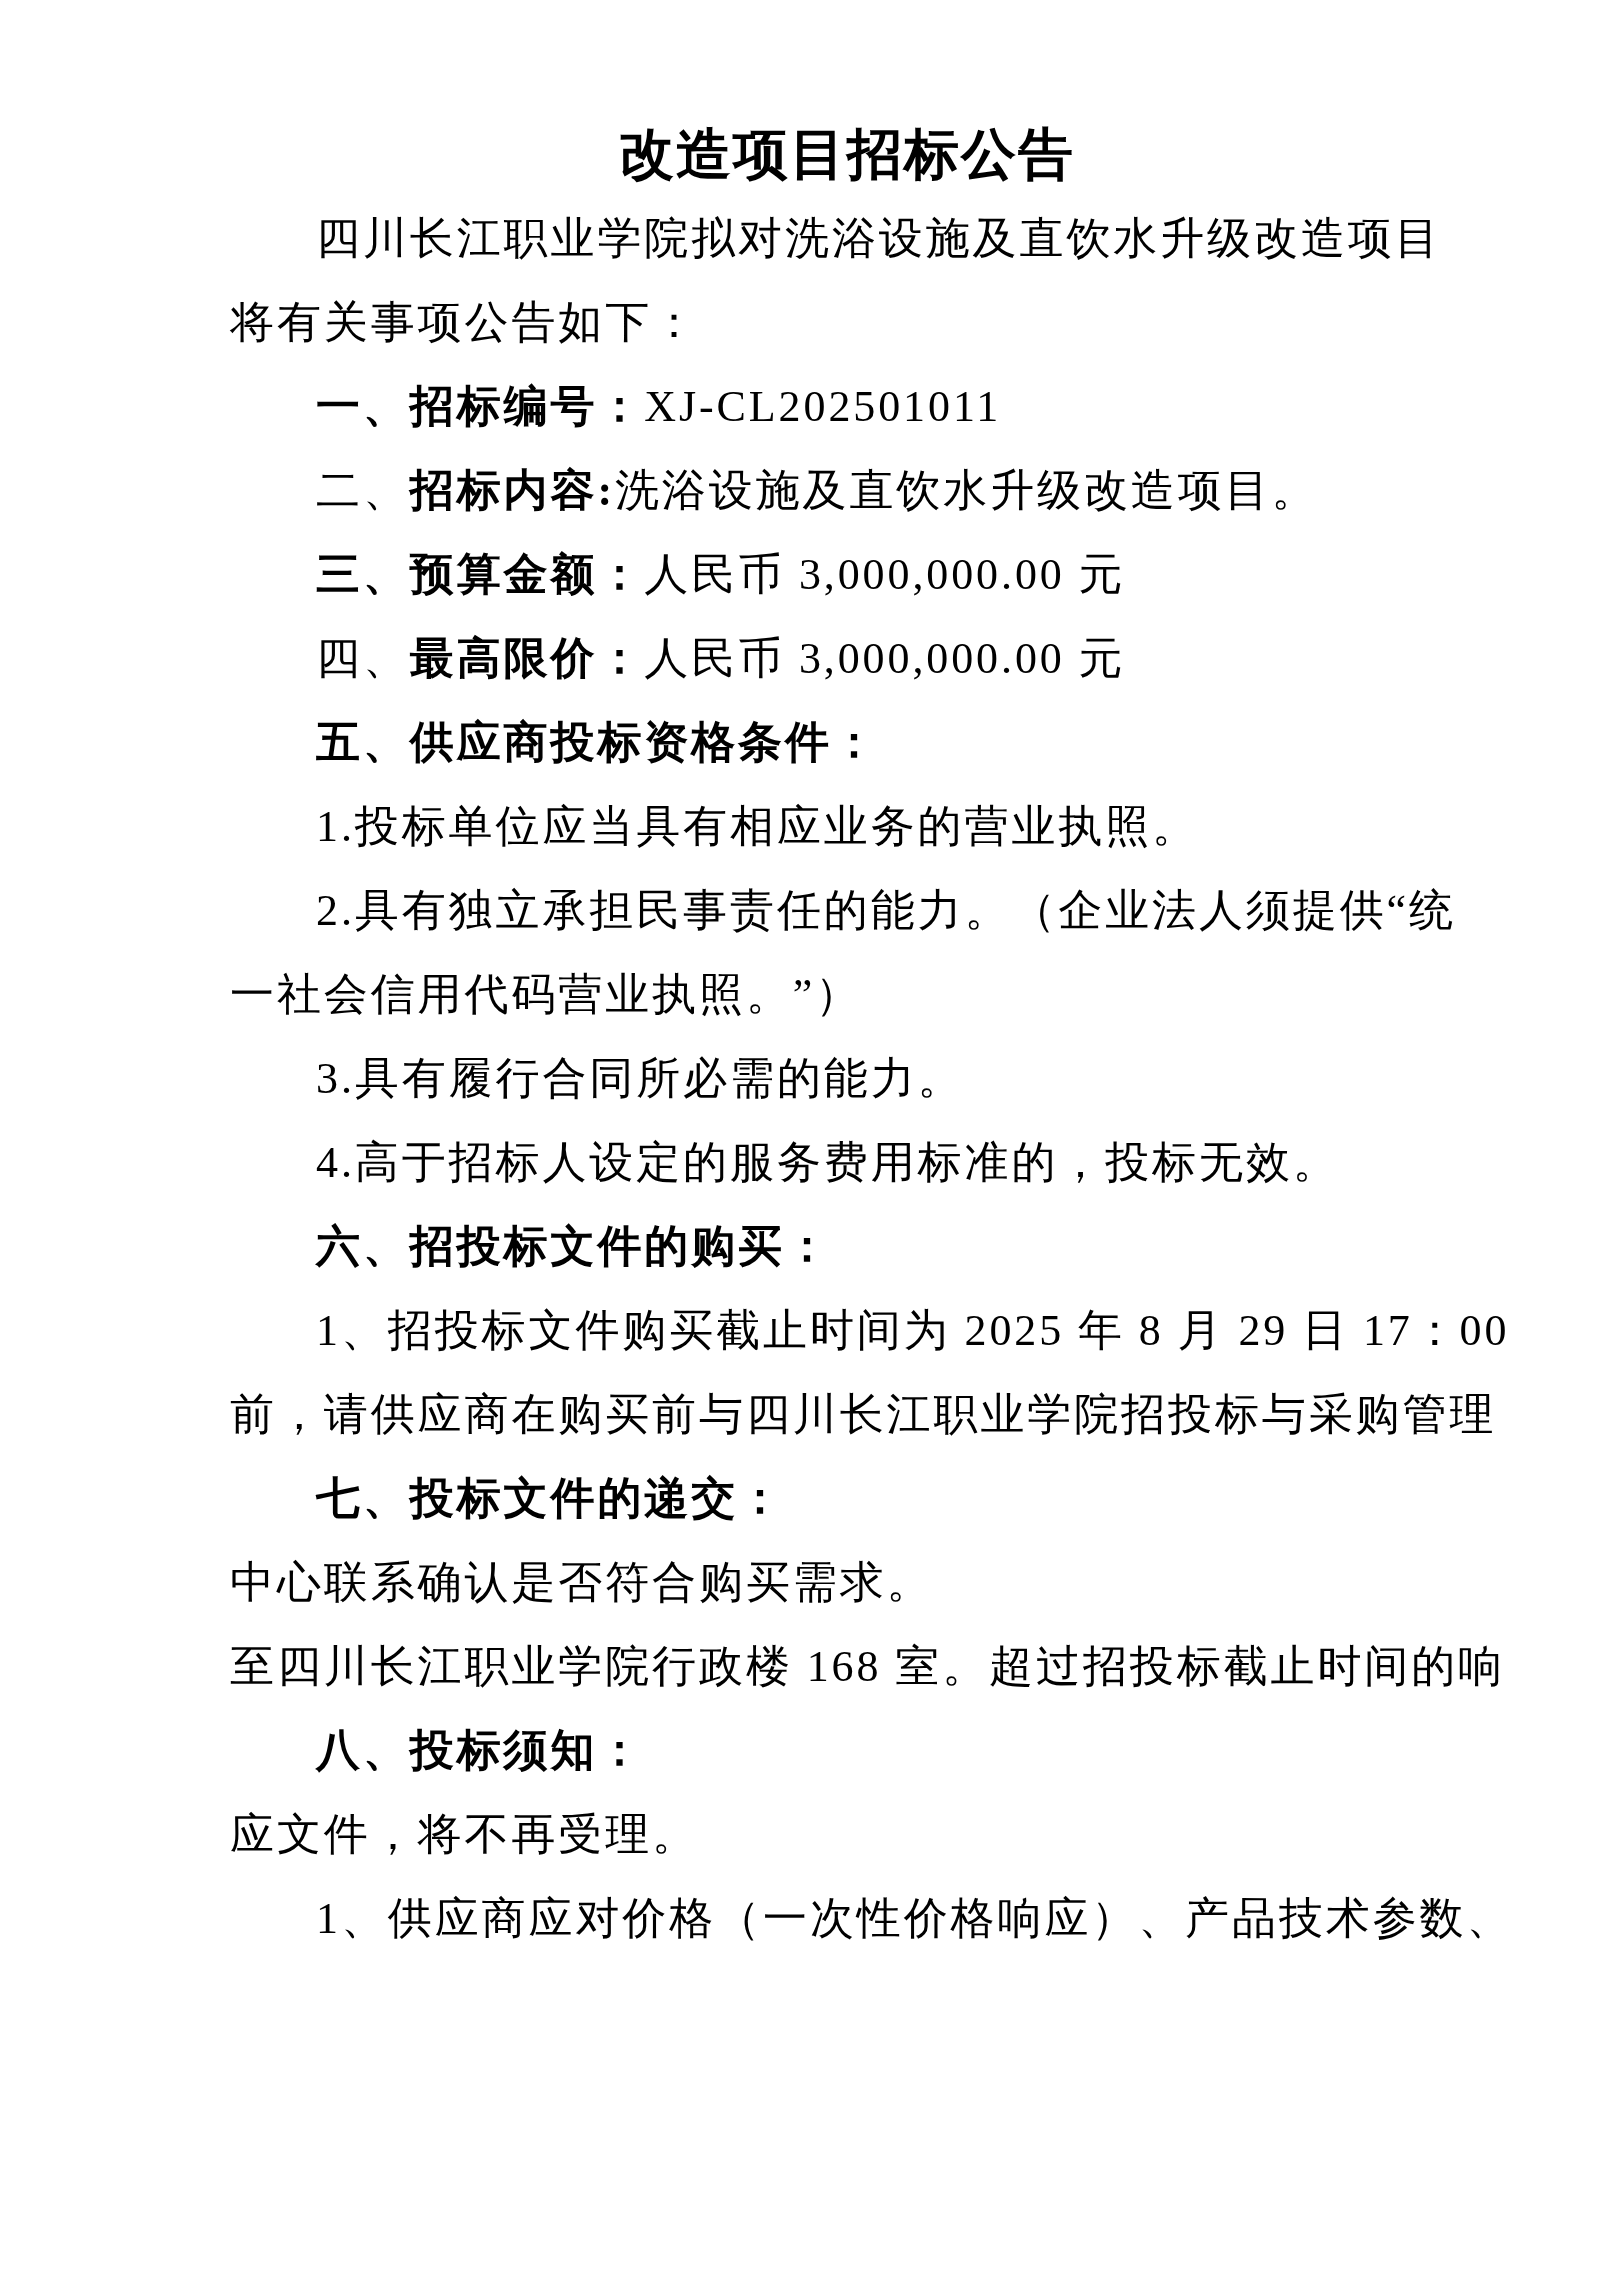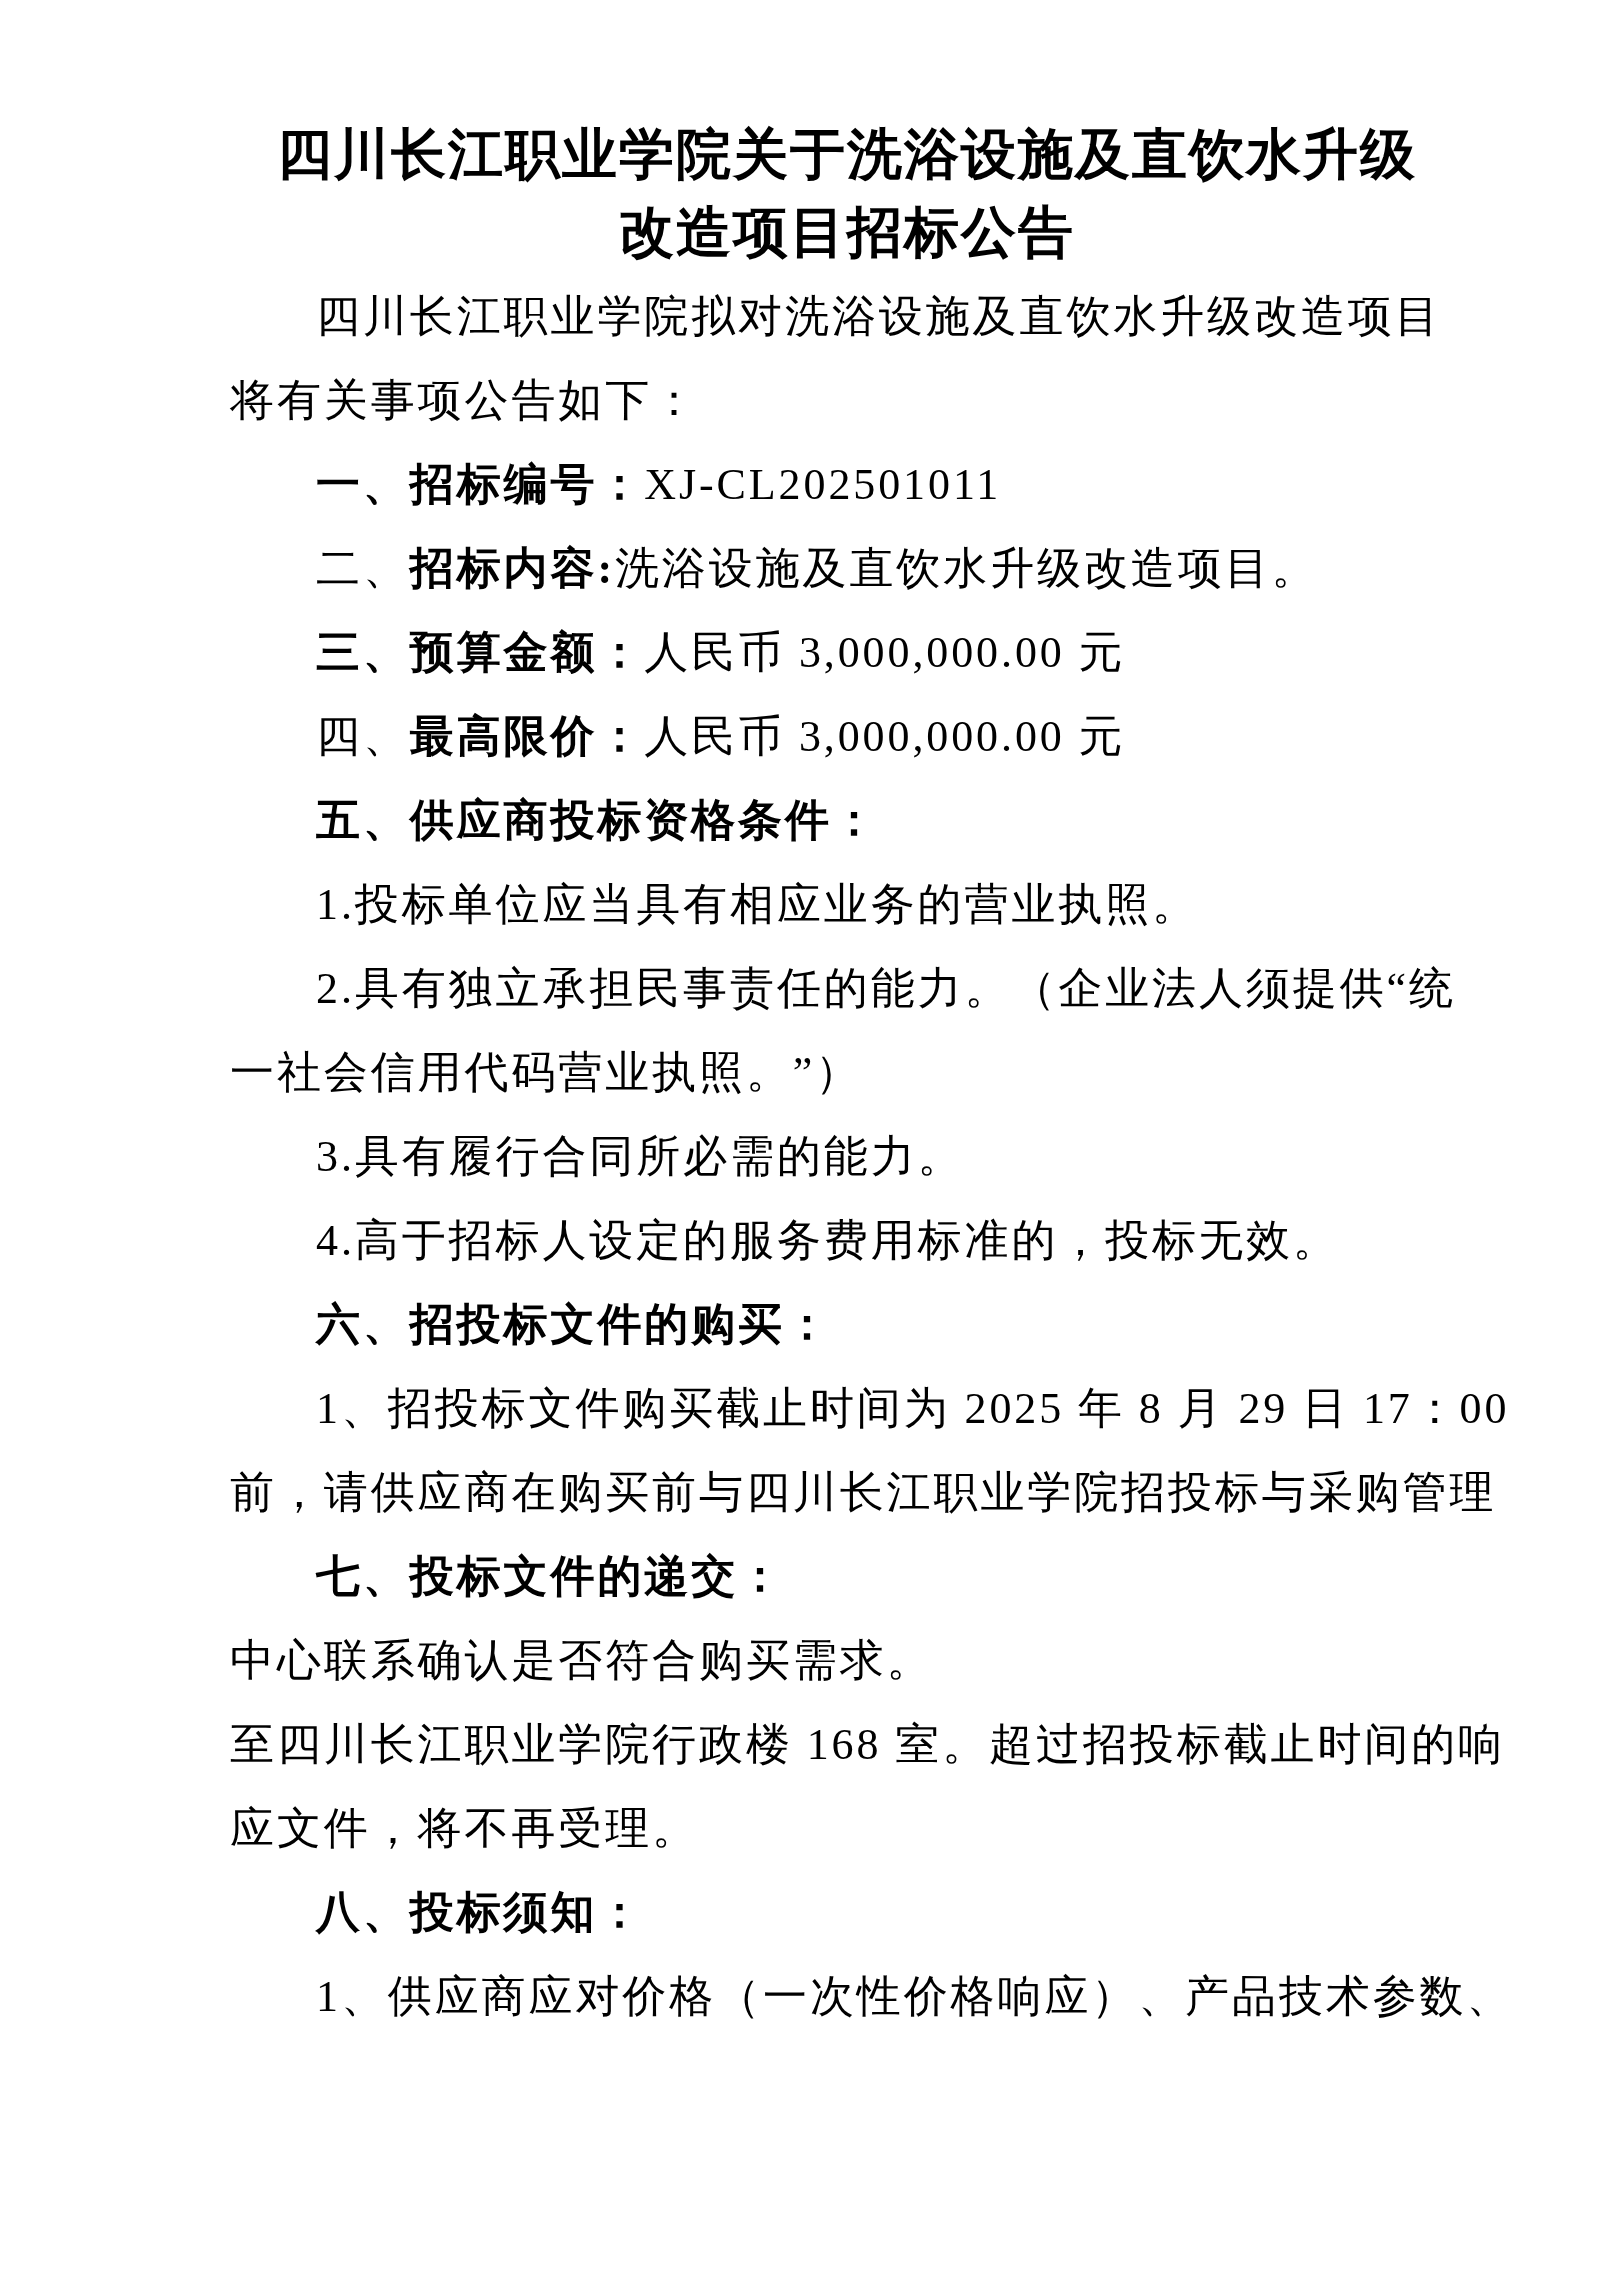--- a/index.html
+++ b/index.html
@@ -39,21 +39,20 @@
     text-indent: 86px;
   }
   .seg { font-weight: normal; }
   .seg.bold { font-weight: bold; text-align: center; }
 </style>
 </head>
 <body>
 
 <div class="page">
   <h1 class="doc-title">
-    <div>四川长江职业学院关于洗浴设施及直饮水升级</div>
     <div>改造项目招标公告</div>
   </h1>
   <div class="doc-body">
       <div class="line indent"><span class="seg">四川长江职业学院拟对洗浴设施及直饮水升级改造项目</span></div>
       <div class="line"><span class="seg">将有关事项公告如下：</span></div>
       <div class="line indent"><span class="seg bold">一、招标编号：</span><span class="seg">XJ-CL202501011</span></div>
       <div class="line indent"><span class="seg">二、</span><span class="seg bold">招标内容:</span><span class="seg">洗浴设施及直饮水升级改造项目。</span></div>
       <div class="line indent"><span class="seg bold">三、预算金额：</span><span class="seg">人民币 3,000,000.00 元</span></div>
       <div class="line indent"><span class="seg">四、</span><span class="seg bold">最高限价：</span><span class="seg">人民币 3,000,000.00 元</span></div>
       <div class="line indent"><span class="seg bold">五、供应商投标资格条件：</span></div>
@@ -61,18 +60,18 @@
       <div class="line indent"><span class="seg">2.具有独立承担民事责任的能力。（企业法人须提供“统</span></div>
       <div class="line"><span class="seg">一社会信用代码营业执照。”）</span></div>
       <div class="line indent"><span class="seg">3.具有履行合同所必需的能力。</span></div>
       <div class="line indent"><span class="seg">4.高于招标人设定的服务费用标准的，投标无效。</span></div>
       <div class="line indent"><span class="seg bold">六、招投标文件的购买：</span></div>
       <div class="line indent"><span class="seg">1、招投标文件购买截止时间为 2025 年 8 月 29 日 17：00</span></div>
       <div class="line"><span class="seg">前，请供应商在购买前与四川长江职业学院招投标与采购管理</span></div>
       <div class="line indent"><span class="seg bold">七、投标文件的递交：</span></div>
       <div class="line"><span class="seg">中心联系确认是否符合购买需求。</span></div>
       <div class="line"><span class="seg">至四川长江职业学院行政楼 168 室。超过招投标截止时间的响</span></div>
+      <div class="line indent"><span class="seg bold">八、投标须知：</span></div>
       <div class="line"><span class="seg">应文件，将不再受理。</span></div>
-      <div class="line indent"><span class="seg bold">八、投标须知：</span></div>
       <div class="line indent"><span class="seg">1、供应商应对价格（一次性价格响应）、产品技术参数、</span></div>
     </div>
 </div>
 
 
 </body></html>

